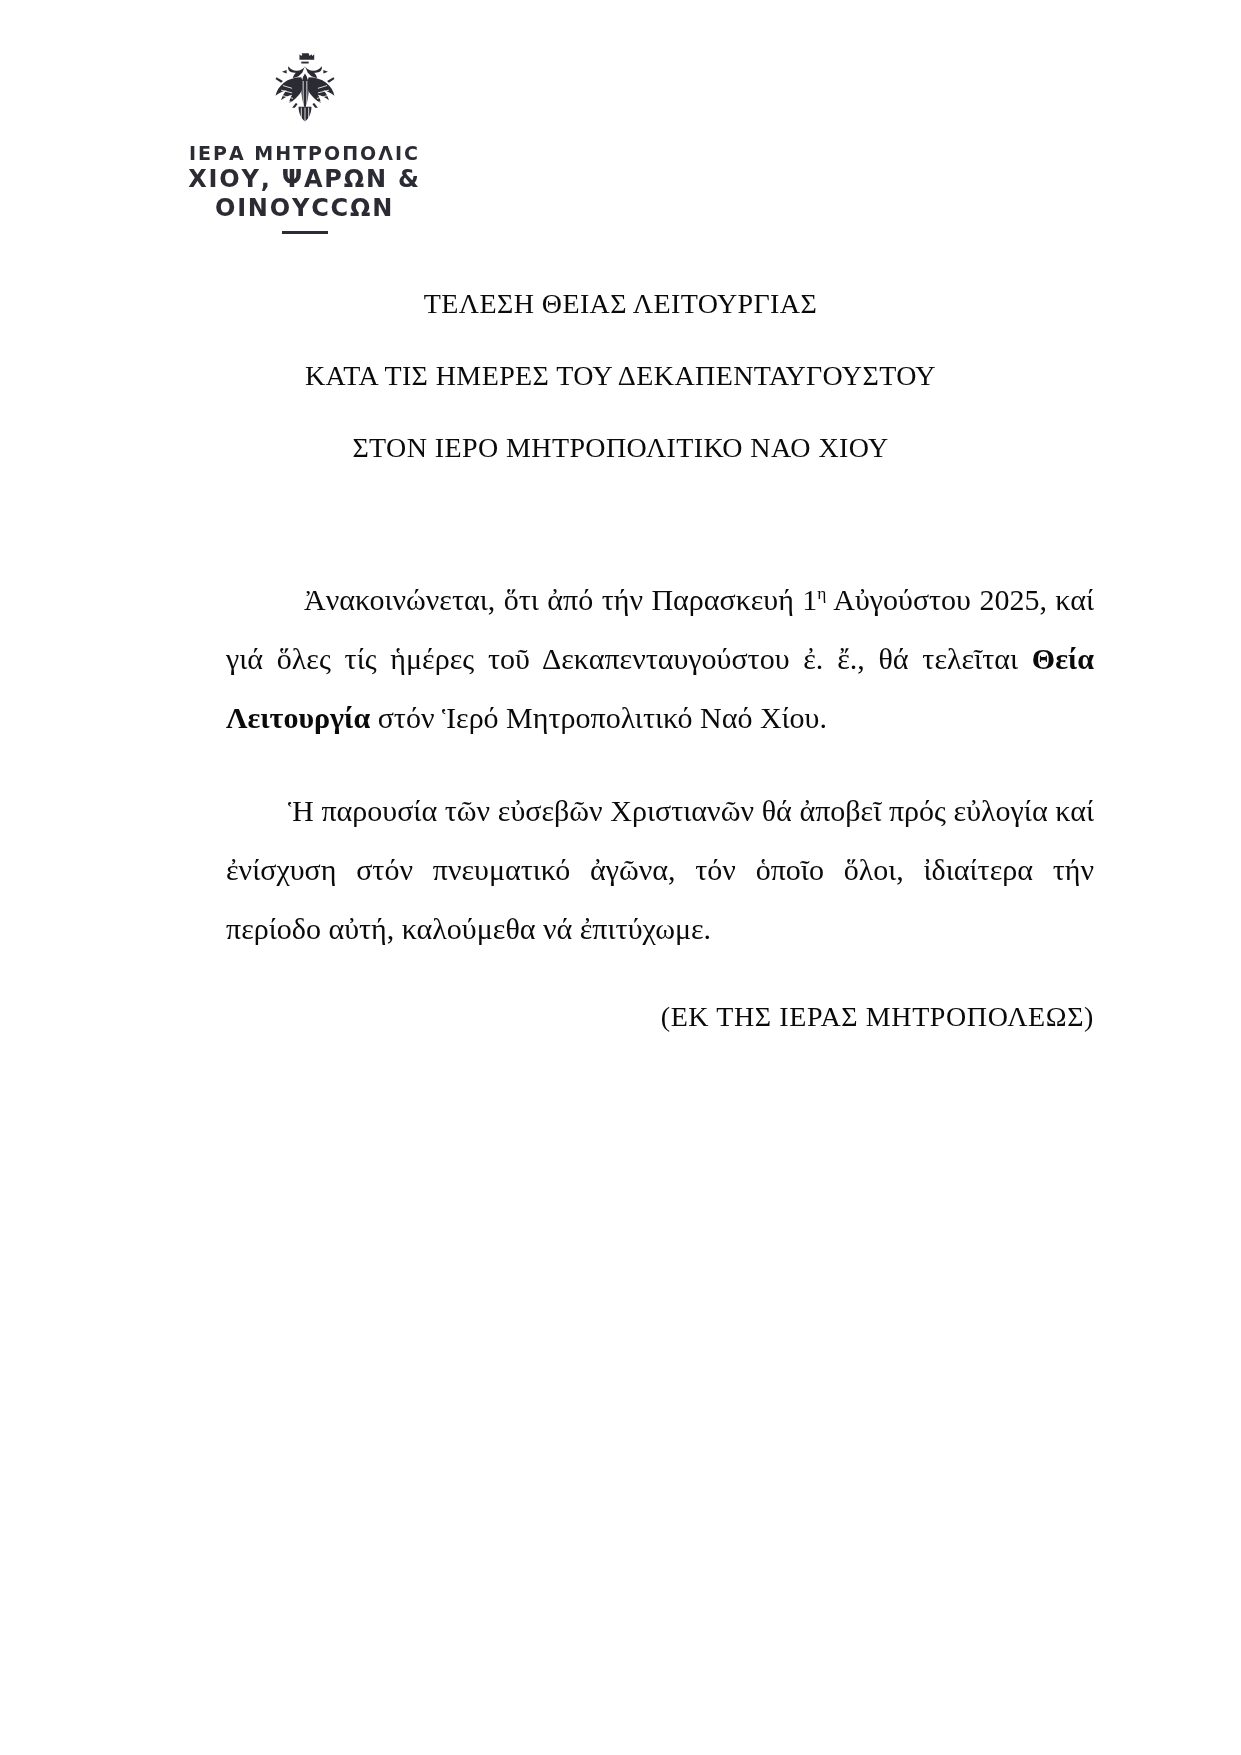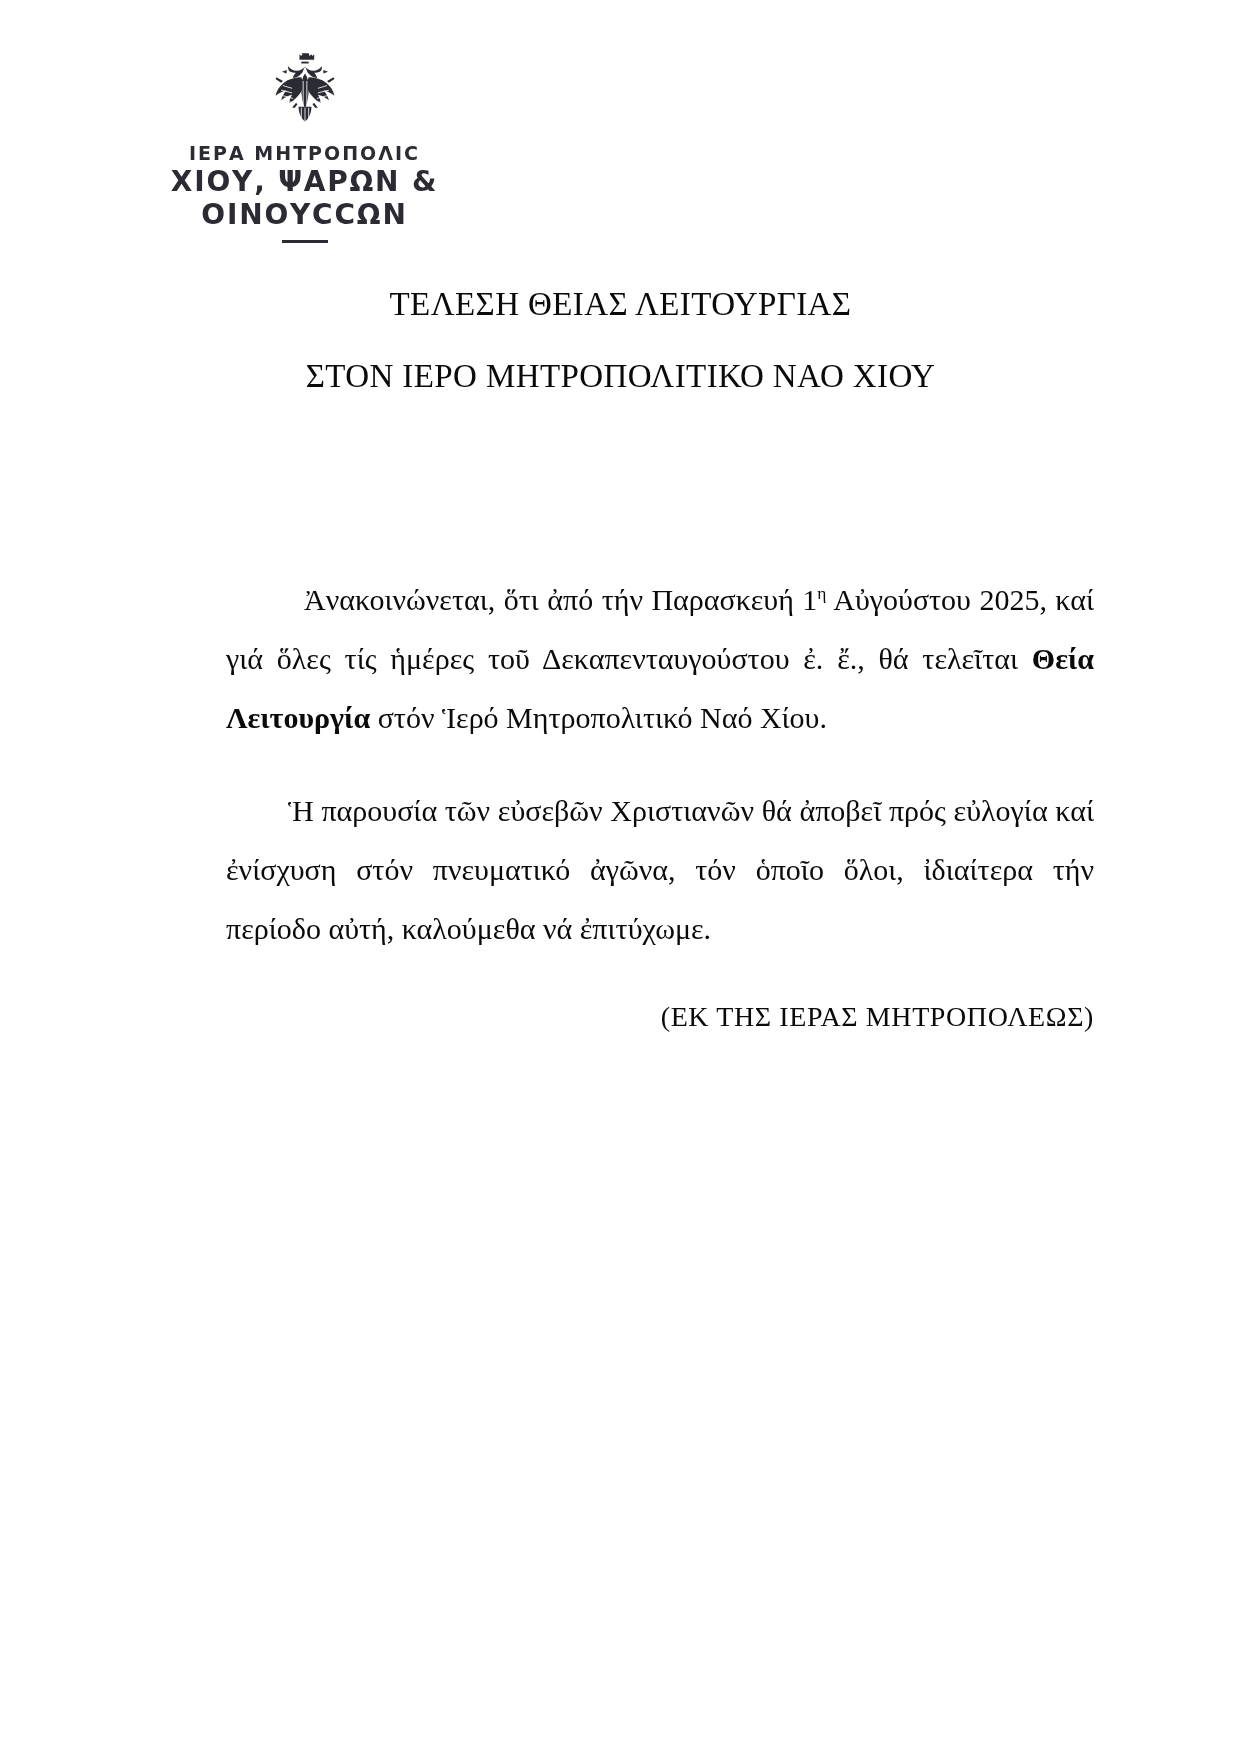--- a/index.html
+++ b/index.html
@@ -38,41 +38,41 @@
     font-family: "DejaVu Sans", sans-serif;
     font-weight: 600;
     letter-spacing: 1.6px;
     line-height: 1.18;
   }
   .logo-line-1 {
     font-size: 19px;
     letter-spacing: 2.0px;
   }
   .logo-line-2 {
-    font-size: 28px;
+    font-size: 24px;
     letter-spacing: 1.8px;
     margin-top: 1px;
   }
   .logo-rule {
     width: 46px;
     height: 3px;
     background: #2b2b33;
     margin: 9px auto 0 auto;
   }
 
   
   .title-block {
     position: absolute;
     left: 0;
     top: 268px;
     width: 100%;
     text-align: center;
   }
   .title-line {
-    font-size: 33px;
+    font-size: 28px;
     line-height: 72px;
     letter-spacing: 0.4px;
     white-space: nowrap;
   }
 
   
   .body-block {
     position: absolute;
     left: 186px;
     top: 570px;
@@ -152,20 +152,21 @@
     </svg>
     <div class="logo-text">
       <div class="logo-line-1">ΙΕΡΑ ΜΗΤΡΟΠΟΛΙС</div>
       <div class="logo-line-2">ΧΙΟΥ, ΨΑΡΩΝ &amp; ΟΙΝΟΥССΩΝ</div>
     </div>
     <div class="logo-rule"></div>
   </div>
 
   <div class="title-block">
     <div class="title-line">ΤΕΛΕΣΗ ΘΕΙΑΣ ΛΕΙΤΟΥΡΓΙΑΣ</div>
+    <div class="title-line">ΚΑΤΑ ΤΙΣ ΗΜΕΡΕΣ ΤΟΥ ΔΕΚΑΠΕΝΤΑΥΓΟΥΣΤΟΥ</div>
     <div class="title-line">ΣΤΟΝ ΙΕΡΟ ΜΗΤΡΟΠΟΛΙΤΙΚΟ ΝΑΟ ΧΙΟΥ</div>
   </div>
 
   <div class="body-block">
 
     <p class="para para-1"><span>Ἀνακοινώνεται, ὅτι ἀπό τήν Παρασκευή 1</span><sup class="ordinal">η</sup><span> Αὐγούστου 2025, καί γιά ὅλες τίς ἡμέρες τοῦ Δεκαπενταυγούστου ἐ. ἔ., θά τελεῖται </span><span class="bold-inline">Θεία Λειτουργία</span><span> στόν Ἱερό Μητροπολιτικό Ναό Χίου.</span></p>
 
     <p class="para para-2">Ἡ παρουσία τῶν εὐσεβῶν Χριστιανῶν θά ἀποβεῖ πρός εὐλογία καί ἐνίσχυση στόν πνευματικό ἀγῶνα, τόν ὁποῖο ὅλοι, ἰδιαίτερα τήν περίοδο αὐτή, καλούμεθα νά ἐπιτύχωμε.</p>
 
     <p class="closing">(ΕΚ ΤΗΣ ΙΕΡΑΣ ΜΗΤΡΟΠΟΛΕΩΣ)</p>

